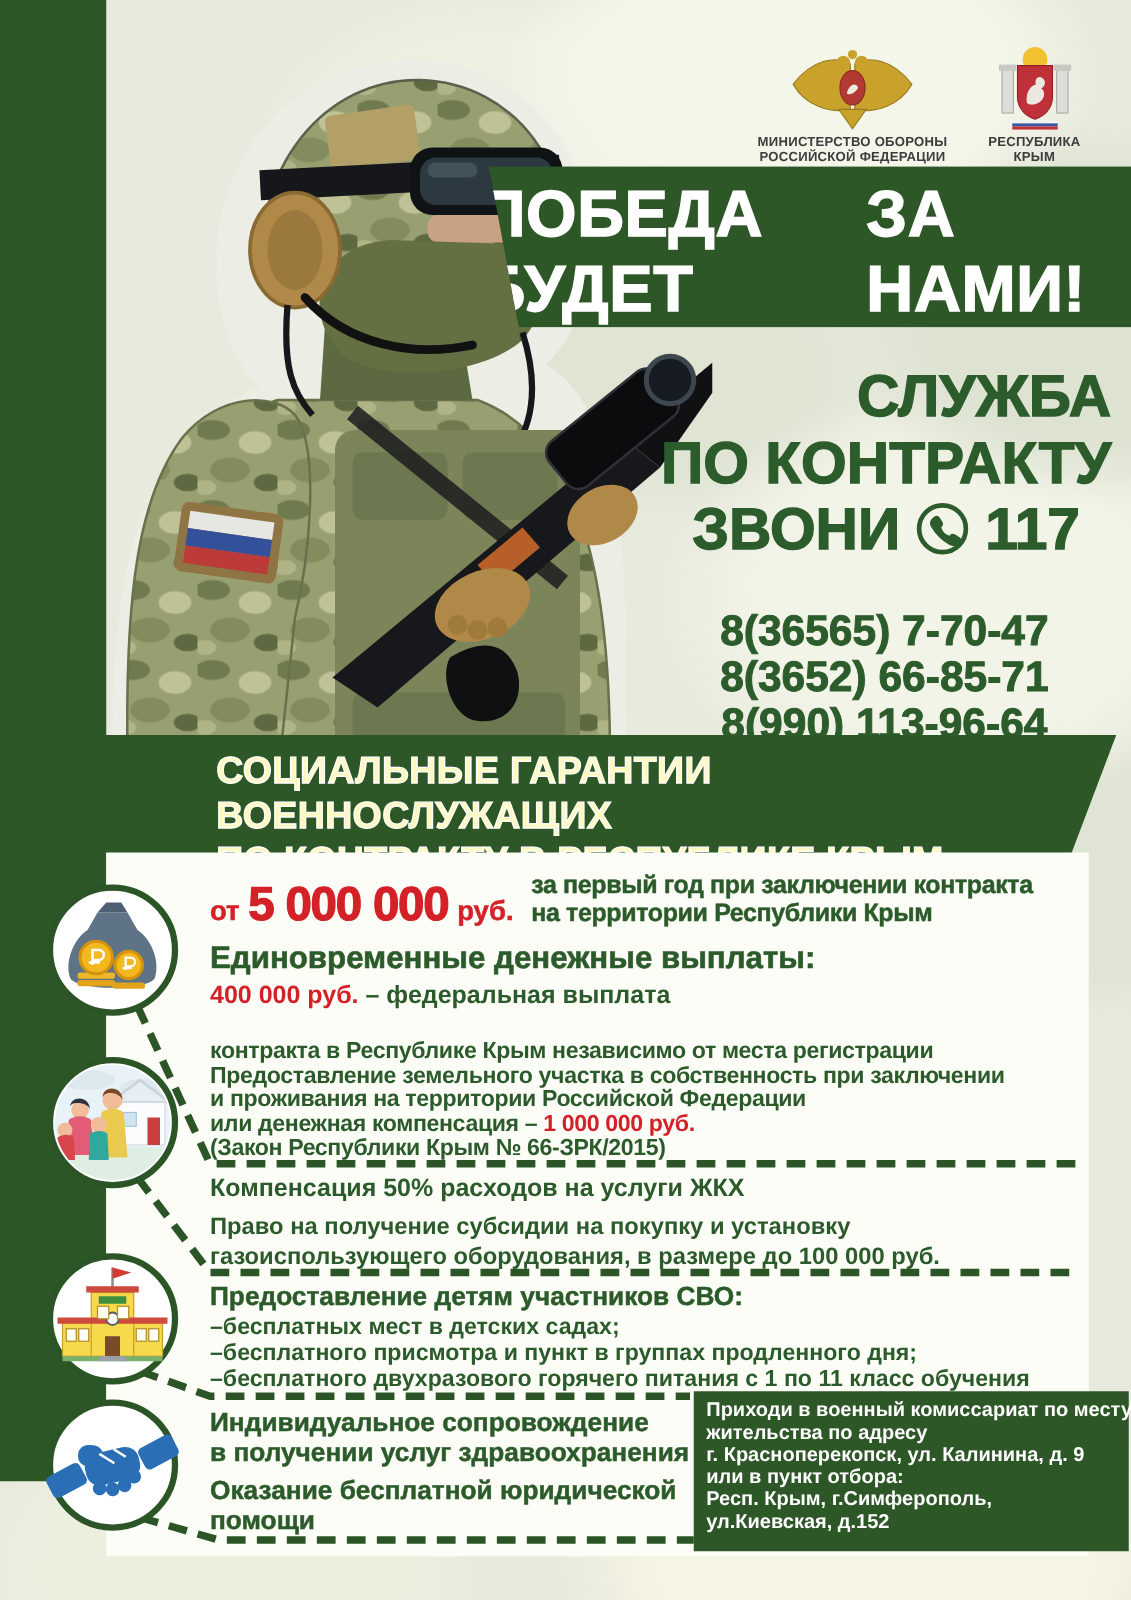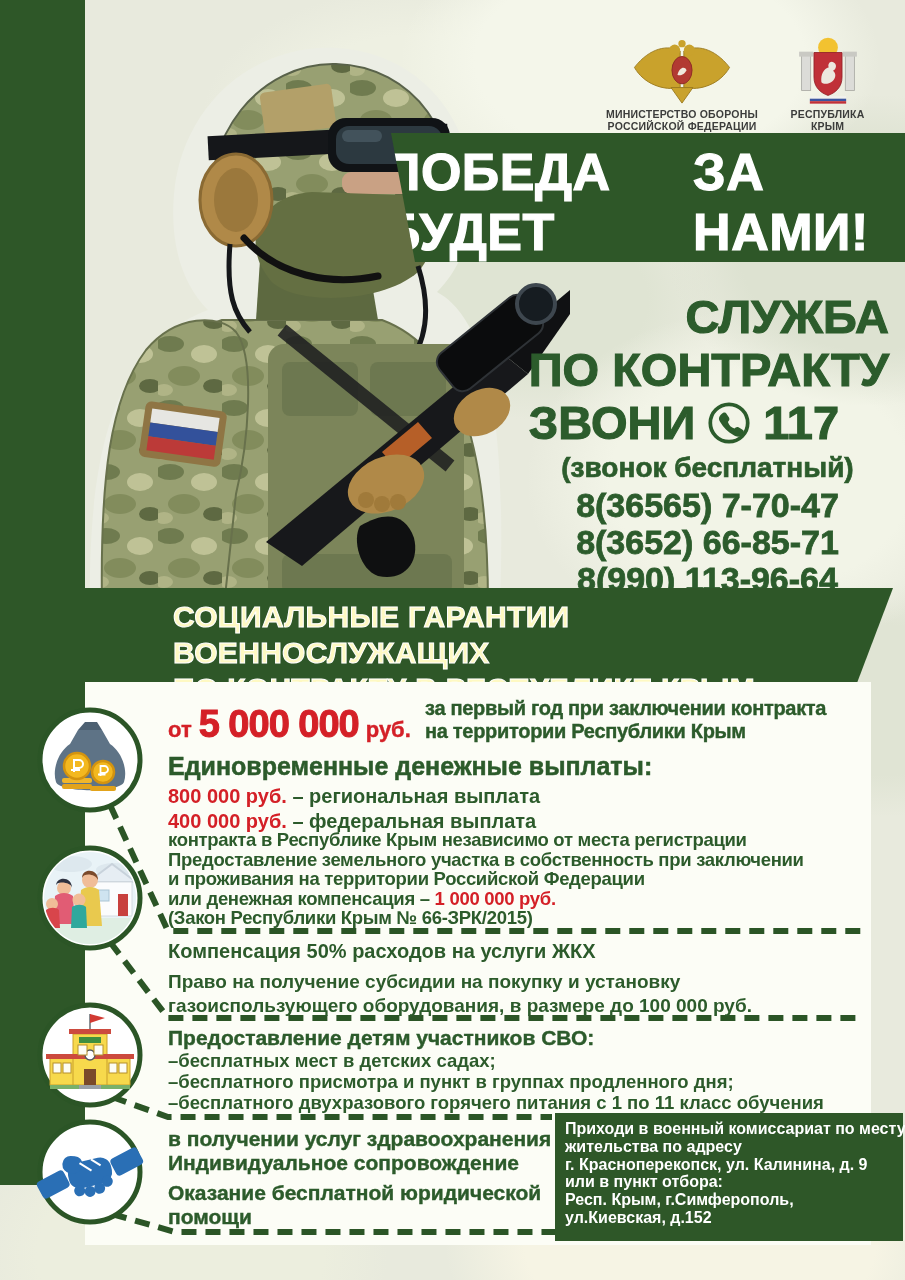--- a/index.html
+++ b/index.html
@@ -20,21 +20,21 @@
 .soldier{position:absolute;left:30px;top:14px;width:540px;height:592px}
 .banner1{position:absolute;left:383px;top:133px;width:522px;height:129px;background:#2e5728;
  clip-path:polygon(8px 0,100% 0,100% 100%,32px 100%);
  display:flex;flex-direction:row;justify-content:center;align-items:flex-end;
  padding-right:16px;color:#fff;font-weight:700;font-size:52px;line-height:60px;letter-spacing:.5px;-webkit-text-stroke:1.2px #fff}
 .emblem{position:absolute;text-align:center;color:#3c3d3c;font-weight:700;font-size:10.5px;line-height:12px;letter-spacing:.2px}
 .emblem-mod{left:597px;top:40px;width:170px}
 .emblem-crimea{left:780px;top:34px;width:95px}
 .emblem svg{display:block;margin:0 auto 4px}
 .service{position:absolute;right:16px;top:290px;text-align:right;color:#2c5c2c;font-weight:700;font-size:47px;line-height:53px;-webkit-text-stroke:1.1px #2c5c2c}
-.service .num-row{display:flex;align-items:center;justify-content:flex-start;gap:12px}
+.service .num-row{display:flex;align-items:center;justify-content:center;gap:12px}
 .phone-circle{width:44px;height:44px}
 .callfree{position:absolute;left:520px;top:452px;width:375px;text-align:center;color:#2c5c2c;font-weight:700;font-size:28px;-webkit-text-stroke:.7px #2c5c2c}
 .phones{position:absolute;left:520px;top:487px;width:375px;text-align:center;color:#2c5c2c;font-weight:700;font-size:34px;line-height:37px;-webkit-text-stroke:.8px #2c5c2c}
 .banner2{position:absolute;left:0;top:588px;width:893px;height:95px;background:#2e5728;
  clip-path:polygon(0 0,100% 0,calc(100% - 36px) 100%,0 100%);
  color:#fef9c3;font-weight:700;font-size:30px;line-height:36px;padding:11px 0 0 173px;letter-spacing:.3px;-webkit-text-stroke:1px #fff}
 .panel{position:absolute;left:85px;top:682px;width:786px;height:563px;background:#fcfdf6}
 .overlay{position:absolute;left:0;top:0;width:905px;height:1280px;pointer-events:none}
 .tb{position:absolute;color:#2c5b2b;font-weight:700;white-space:nowrap}
 .fy-amt{left:168px;top:703px;display:flex;align-items:baseline;gap:7px;color:#d42027;-webkit-text-stroke:.4px #d42027}
@@ -156,21 +156,20 @@
     <div class="num-row">
       <span>ЗВОНИ</span>
       <svg class="phone-circle" viewBox="0 0 40 40">
         <circle cx="20" cy="20" r="17" fill="none" stroke="#2c5c2c" stroke-width="3.4"></circle>
         <path d="M13 12 c2,-2 4,-2 5,0 l2,3 c1,2 0,3 -1,4 c1,3 3,5 6,6 c1,-1 2,-2 4,-1 l3,2 c2,1 2,3 0,5 c-2,2 -5,2 -8,0 c-5,-3 -9,-7 -12,-12 c-2,-3 -1,-5 1,-7 z" fill="#2c5c2c"></path>
       </svg>
       <span>117</span>
     </div>
   </div>
 
-  <div class="callfree">(звонок бесплатный)</div>
 
   <div class="phones">
     <div>8(36565) 7-70-47</div>
     <div>8(3652) 66-85-71</div>
     <div>8(990) 113-96-64</div>
   </div>
 
   <div class="banner2">
     <div>СОЦИАЛЬНЫЕ ГАРАНТИИ ВОЕННОСЛУЖАЩИХ</div>
     <div>ПО КОНТРАКТУ В РЕСПУБЛИКЕ КРЫМ</div>
@@ -273,21 +272,20 @@
     <span class="sm">руб.</span>
   </div>
   <div class="tb fy-desc">
     <div>за первый год  при заключении  контракта</div>
     <div>на территории Республики Крым</div>
   </div>
 
   <div class="tb ls-title">Единовременные денежные выплаты:</div>
 
   <div class="tb pay">
-    <div><span class="red">800 000 руб.</span><span> – региональная выплата</span></div>
     <div><span class="red">400 000 руб.</span><span> – федеральная выплата</span></div>
   </div>
 
   <div class="tb land">
     <div>контракта в Республике Крым независимо от места регистрации</div>
     <div>Предоставление земельного участка в собственность при заключении</div>
     <div>и проживания на территории Российской Федерации</div>
     <div><span>или денежная компенсация – </span><span class="red">1 000 000 руб.</span></div>
     <div>(Закон Республики Крым № 66-ЗРК/2015)</div>
   </div>
@@ -299,22 +297,22 @@
   </div>
 
   <div class="tb child-title">Предоставление детям участников СВО:</div>
   <div class="tb child-items">
     <div>–бесплатных мест в детских садах;</div>
     <div>–бесплатного присмотра и пункт в группах продленного дня;</div>
     <div>–бесплатного двухразового горячего питания с 1 по 11 класс обучения</div>
   </div>
 
   <div class="tb support1">
+    <div>Индивидуальное сопровождение</div>
     <div>в получении услуг здравоохранения</div>
-    <div>Индивидуальное сопровождение</div>
   </div>
   <div class="tb support2">
     <div>Оказание бесплатной юридической</div>
     <div>помощи</div>
   </div>
 
   <div class="addr">
     <div>Приходи в военный комиссариат по месту</div>
     <div>жительства  по адресу</div>
     <div>г. Красноперекопск, ул. Калинина, д. 9</div>

